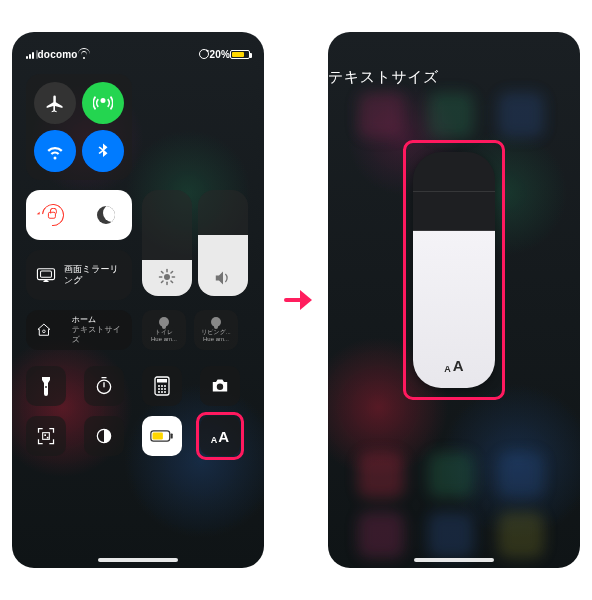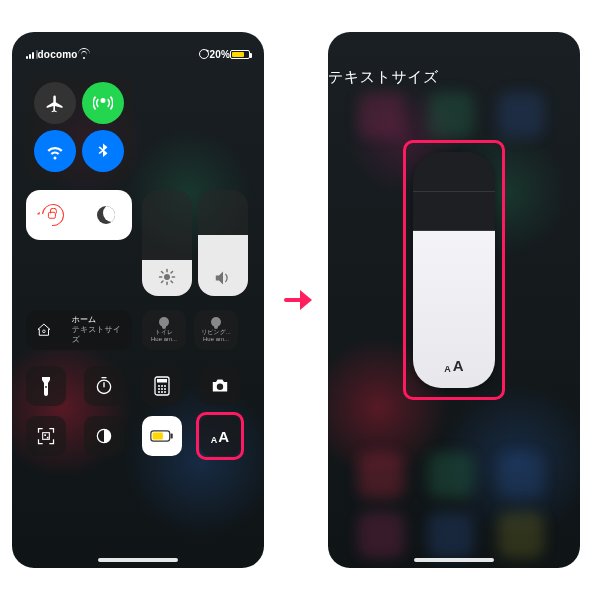--- a/index.html
+++ b/index.html
@@ -189,20 +189,28 @@
       <div class="half">
         <span class="rotlock">
             <span class="padlock"></span>
           </span>
       </div>
       <div class="half r">
         <span class="crescent"></span>
       </div>
     </div>
 
+    <div class="tile md mirror">
+      <svg width="20" height="14" viewBox="0 0 24 18">
+          <rect x="1" y="1" width="22" height="14" rx="2" fill="none" stroke="#fff" stroke-width="1.5"></rect>
+          <rect x="5" y="4" width="14" height="8" rx="1.5" fill="none" stroke="#fff" stroke-width="1.3"></rect>
+          <polygon points="12,14 16,18 8,18" fill="#fff"></polygon>
+        </svg>
+      <div class="txt">画面ミラーリング</div>
+    </div>
 
     <div class="tile vslider vbright">
       <div class="fill"></div>
       <div class="ic">
         <svg width="18" height="18" viewBox="0 0 24 24">
             <circle cx="12" cy="12" r="4" fill="#555"></circle>
             <g stroke="#555" stroke-width="2" stroke-linecap="round">
               <line x1="12" y1="2" x2="12" y2="5"></line>
               <line x1="12" y1="19" x2="12" y2="22"></line>
               <line x1="2" y1="12" x2="5" y2="12"></line>

